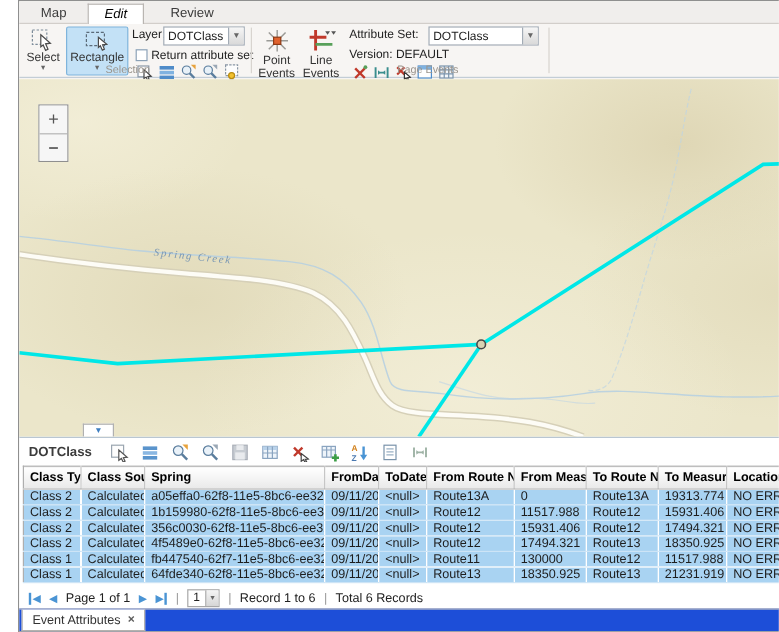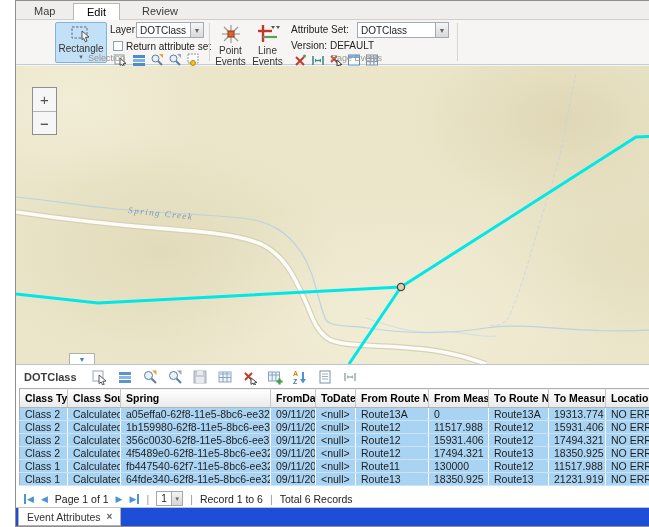--- a/index.html
+++ b/index.html
@@ -4,21 +4,21 @@
 <style>
   html,body{margin:0;padding:0;background:#fff;}
   *{box-sizing:border-box;}
   .app{position:relative;width:649px;height:527px;border:1px solid #8f8f8f;
        font-family:"Liberation Sans",sans-serif;overflow:hidden;background:#fff;margin-left:15px;}
 
   
   .ribbon{position:absolute;left:0;top:0;width:100%;height:65px;background:#f6f4f2;}
   .tabbar{position:relative;height:19px;background:#f0eeec;border-bottom:1px solid #d2ceca;}
   .rtab{position:absolute;top:2px;height:17px;line-height:17px;padding:0 13px;font-size:11px;color:#3b3b3b;cursor:pointer;}
-  .rtab.active{background:#fff;border:1px solid #b9b5b1;border-bottom:none;height:18px;color:#000;}
+  .rtab.active{background:#fff;border:1px solid #b9b5b1;border-bottom:none;height:18px;color:#000;font-style:italic;}
   .ribbon-body{position:relative;height:45px;border-bottom:1px solid #c3cdd6;background:#f7f5f3;}
   .vsep{position:absolute;top:3px;bottom:3px;width:1px;background:#d8d4cf;}
   .group-label{position:absolute;bottom:1px;font-size:9px;color:#9a948c;}
   .big-btn{position:absolute;top:2px;height:41px;display:flex;flex-direction:column;align-items:center;
            justify-content:flex-start;font-size:10px;color:#333;border:1px solid transparent;cursor:pointer;}
   .big-btn .cap{line-height:11px;text-align:center;}
   .big-btn .caret{font-size:7px;color:#666;line-height:6px;}
   .big-btn.active{background:#c3e1f6;border:1px solid #7fb4dc;border-radius:2px;}
   .fld-label{position:absolute;font-size:10px;color:#222;}
   .dd{position:absolute;height:16px;background:#fff;border:1px solid #a2abb5;display:flex;align-items:center;font-size:10px;color:#222;}
@@ -82,20 +82,30 @@
 
   <div class="ribbon">
     <div class="tabbar">
       <div class="rtab" style="left:5px">Map</div>
       <div class="rtab active" style="left:57px">Edit</div>
       <div class="rtab" style="left:113px">Review</div>
     </div>
 
     <div class="ribbon-body">
 
+      <div class="big-btn" style="left:3px;width:34px">
+        <span class="mi" style="width:22px;height:20px">
+          <svg width="22" height="20">
+              <rect x="2" y="2" width="12" height="12" fill="none" stroke="#7d8c9a" stroke-dasharray="2,1.5"></rect>
+              <polygon points="9,6 17,13 13,13.5 15,18 13,19 11,14.5 9,16" fill="#fff" stroke="#4a4a4a"></polygon>
+            </svg>
+        </span>
+        <span class="cap">Select</span>
+        <span class="caret">▾</span>
+      </div>
 
       <div class="big-btn active" style="left:39px;width:52px">
         <span class="mi" style="width:24px;height:20px">
           <svg width="24" height="20">
               <rect x="3" y="4" width="15" height="11" fill="none" stroke="#5a6a78" stroke-dasharray="2.5,1.5"></rect>
               <polygon points="13,8 20,14 16.5,14.4 18,18 16.3,18.8 14.6,15.2 13,16.6" fill="#fff" stroke="#4a4a4a"></polygon>
             </svg>
         </span>
         <span class="cap">Rectangle</span>
         <span class="caret">▾</span>

